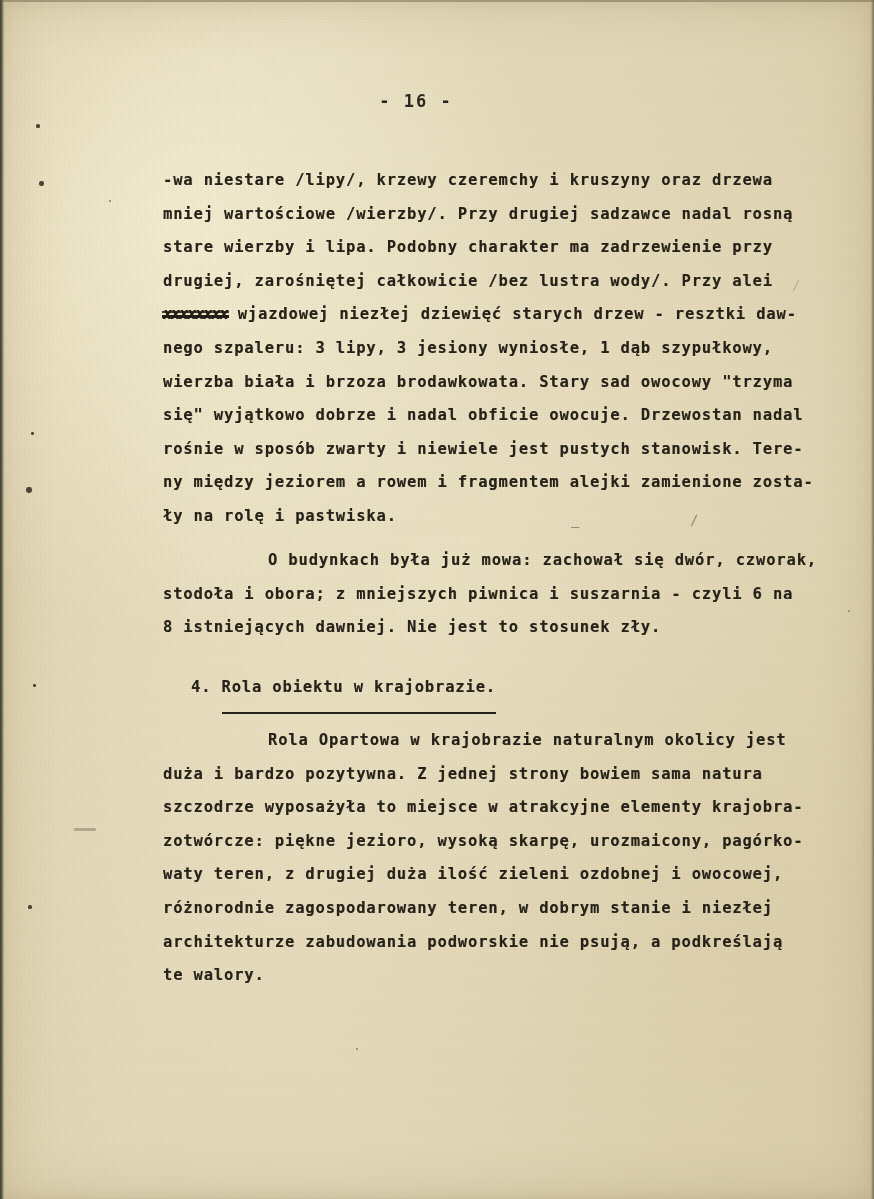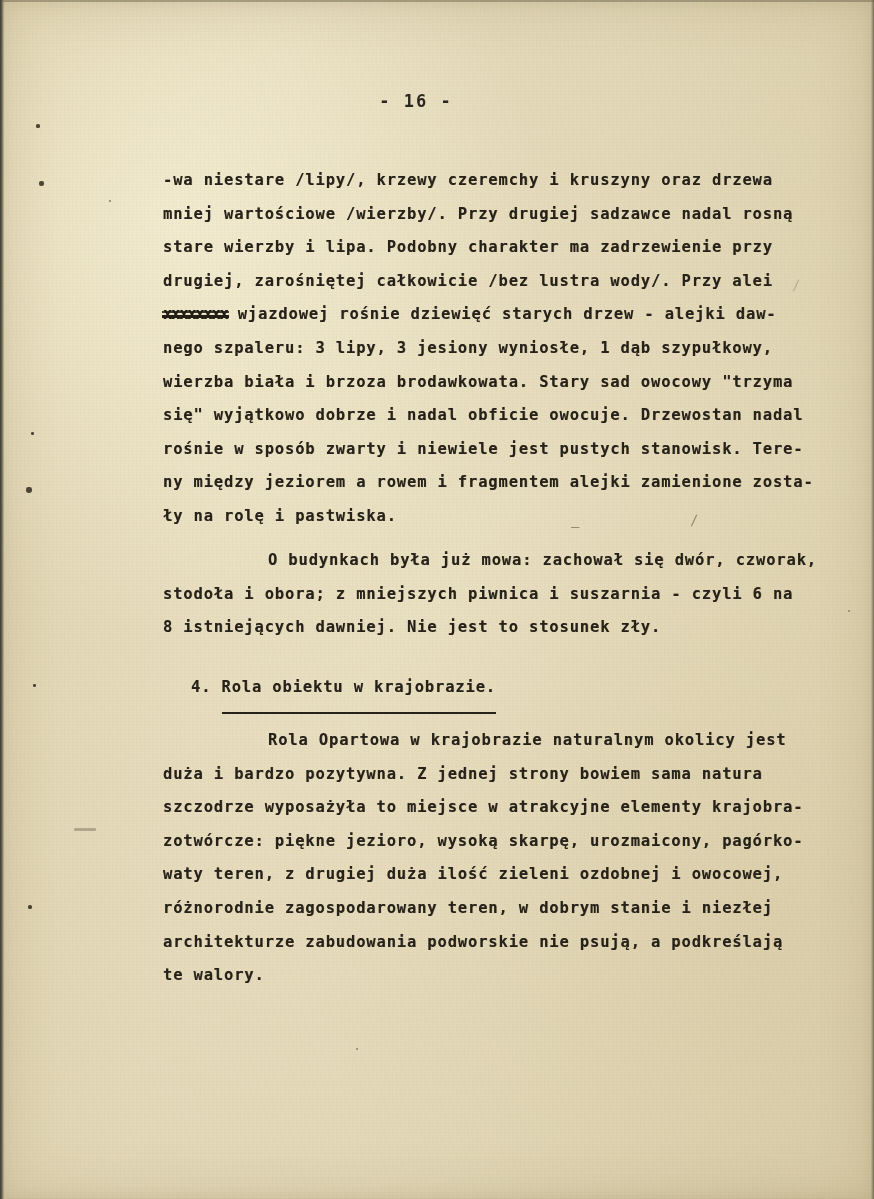--- a/index.html
+++ b/index.html
@@ -128,20 +128,21 @@
   .heading-underline {
     border-bottom: 2.2px solid #262219;
     padding-bottom: 16px;
   }
 
   .struck {
     position: relative;
     display: inline-block;
     color: #1f1c14;
     letter-spacing: -1.2px;
+    font-style: italic;
   }
   .struck::after {
     content: "";
     position: absolute;
     left: -1px; right: -1px;
     top: 52%;
     height: 3.2px;
     background: #221e16;
   }
   .struck::before {
@@ -185,21 +186,21 @@
   <div id="content">
 
     <div class="page-number">- 16 -</div>
 
     <div class="text-block" style="top:171px;">
       <div class="line">-wa niestare /lipy/, krzewy czeremchy i kruszyny oraz drzewa</div>
       <div class="line">mniej wartościowe /wierzby/. Przy drugiej sadzawce nadal rosną</div>
       <div class="line">stare wierzby i lipa. Podobny charakter ma zadrzewienie przy</div>
       <div class="line">drugiej, zarośniętej całkowicie /bez lustra wody/. Przy alei</div>
 
-      <div class="line"><span class="struck">xxxxxxxx</span><span> wjazdowej rośnie dziewięć starych drzew - alejki daw-</span></div>
+      <div class="line"><span class="struck">xxxxxxxx</span><span> wjazdowej niezłej dziewięć starych drzew - resztki daw-</span></div>
 
       <div class="line">nego szpaleru: 3 lipy, 3 jesiony wyniosłe, 1 dąb szypułkowy,</div>
       <div class="line">wierzba biała i brzoza brodawkowata. Stary sad owocowy "trzyma</div>
       <div class="line">się" wyjątkowo dobrze i nadal obficie owocuje. Drzewostan nadal</div>
       <div class="line">rośnie w sposób zwarty i niewiele jest pustych stanowisk. Tere-</div>
       <div class="line">ny między jeziorem a rowem i fragmentem alejki zamienione zosta-</div>
       <div class="line">ły na rolę i pastwiska.</div>
     </div>
 
     <div class="text-block" style="top:551px;">

